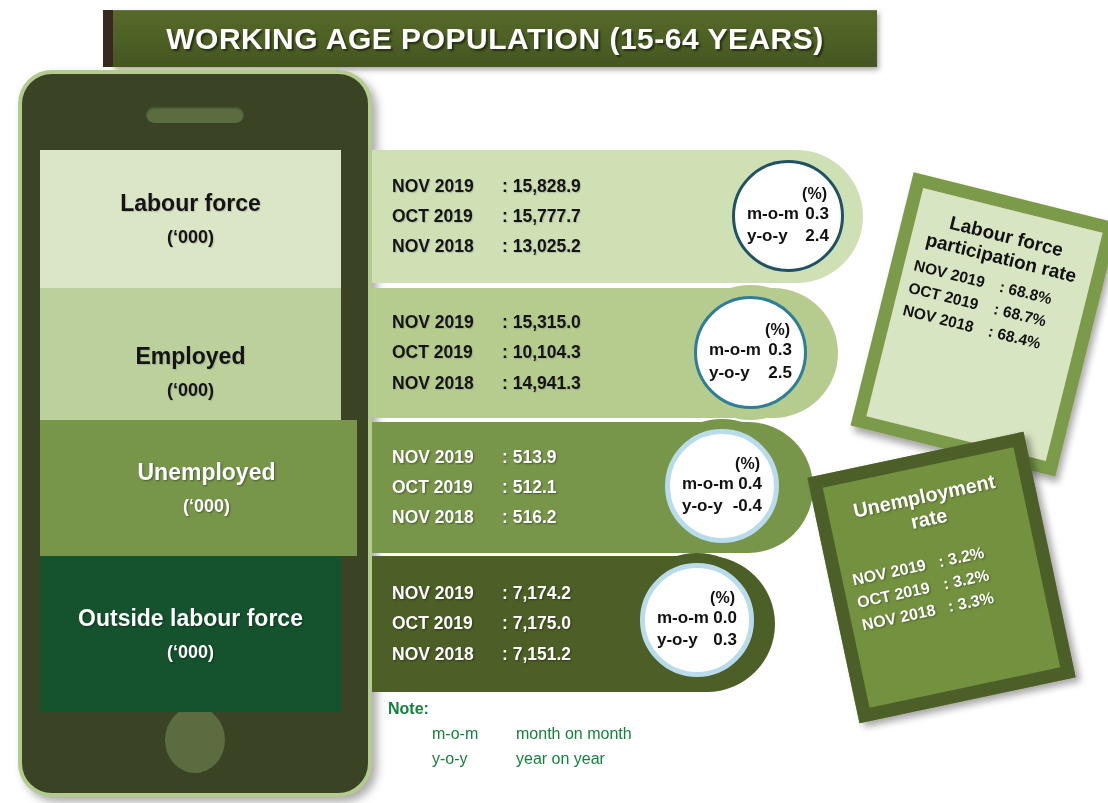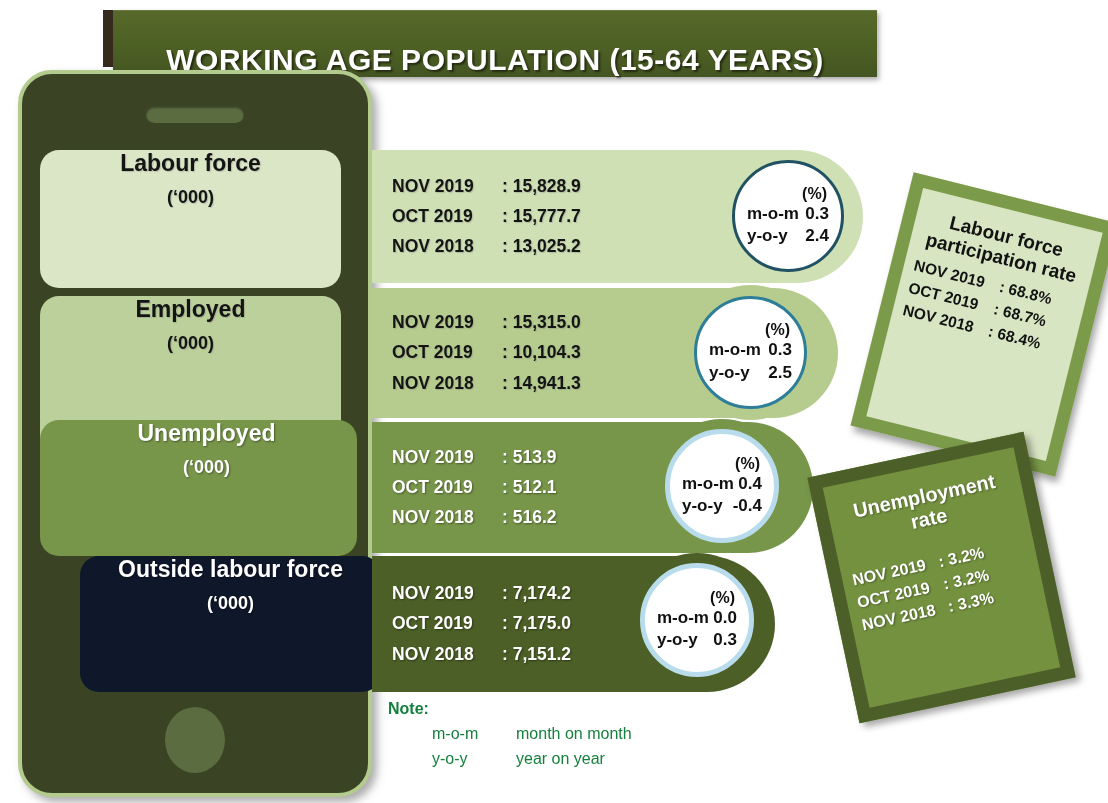--- a/index.html
+++ b/index.html
@@ -1,37 +1,37 @@
 <!DOCTYPE html>
 <html><head>
 <meta charset="utf-8">
 <style>
   html,body{margin:0;padding:0;background:#ffffff;font-family:"Liberation Sans",sans-serif;}
   .stage{position:relative;width:1108px;height:803px;background:#ffffff;overflow:hidden;}
 
   
   .banner-spine{position:absolute;left:103px;top:10px;width:11px;height:57px;background:#36291e;}
-  .banner{position:absolute;left:113px;top:10px;width:764px;height:67px;
+  .banner{position:absolute;left:113px;top:10px;width:764px;height:57px;
     background:linear-gradient(180deg,#57692a 0%,#4d6024 55%,#445522 100%);
     box-shadow:2px 3px 5px rgba(70,70,70,.45), inset 0 1px 0 rgba(255,255,255,.12);
-    display:flex;align-items:flex-end;justify-content:center;}
+    display:flex;align-items:center;justify-content:center;}
   .banner-title{color:#ffffff;font-size:30px;font-weight:bold;letter-spacing:.5px;
     text-shadow:2px 2px 2px rgba(0,0,0,.5);white-space:nowrap;}
 
   
   .phone{position:absolute;left:18px;top:70px;width:346px;height:719px;background:#3a4424;
     border:4px solid #b3cb8d;border-radius:34px;box-shadow:5px 5px 8px rgba(90,90,90,.5);}
   .phone-speaker{position:absolute;left:146px;top:106px;width:98px;height:17px;border-radius:10px;
     background:#5c6c41;box-shadow:inset 0 2px 2px rgba(0,0,0,.35);}
   .phone-home{position:absolute;left:165px;top:707px;width:60px;height:66px;border-radius:50%;
     background:#5c6c41;}
 
   
   .screen-band{position:absolute;left:40px;width:301px;display:flex;flex-direction:column;
-    align-items:center;justify-content:flex-start;gap:10px;text-align:center;border-radius:19px;}
+    align-items:center;justify-content:center;gap:10px;text-align:center;}
   .screen-band .row-label{font-size:23px;font-weight:bold;}
   .screen-band .row-unit{font-size:18px;font-weight:bold;}
   .band-dark-text{color:#141414;text-shadow:1px 1px 1px rgba(120,120,120,.35);}
   .band-light-text{color:#ffffff;text-shadow:1px 1px 2px rgba(0,0,0,.4);}
 
   
   .data-band{position:absolute;left:372px;display:flex;flex-direction:column;justify-content:center;
     gap:11px;padding-left:20px;box-sizing:border-box;}
   .entry-line{display:flex;font-size:17.5px;font-weight:bold;line-height:1.1;}
   .entry-line .period{width:110px;}
@@ -79,29 +79,29 @@
   </div>
 
   <div class="phone"></div>
   <div class="phone-speaker"></div>
   <div class="phone-home"></div>
 
   <div class="screen-band band-dark-text" style="top:150px;height:138px;background:#dae6c6;">
     <div class="row-label">Labour force</div>
     <div class="row-unit">(‘000)</div>
   </div>
-  <div class="screen-band band-dark-text" style="top:296px;height:167px;background:#bcd09b;">
+  <div class="screen-band band-dark-text" style="top:288px;height:167px;background:#bcd09b;">
     <div class="row-label">Employed</div>
     <div class="row-unit">(‘000)</div>
   </div>
   <div class="screen-band band-light-text" style="top:420px;height:136px;background:#78964a;padding-left:16px;">
     <div class="row-label">Unemployed</div>
     <div class="row-unit">(‘000)</div>
   </div>
-  <div class="screen-band band-light-text" style="top:556px;height:136px;background:#0f172a;margin-left:40px;">
+  <div class="screen-band band-light-text" style="top:556px;height:156px;background:#14532d;">
     <div class="row-label">Outside labour force</div>
     <div class="row-unit">(‘000)</div>
   </div>
 
   <div class="data-band r0 band-dark-text" style="top:150px;height:133px;width:491px;background:#cfe0b5;">
     <div class="entry-line">
       <span class="period">NOV 2019</span>
       <span class="value">: 15,828.9</span>
     </div>
     <div class="entry-line">

